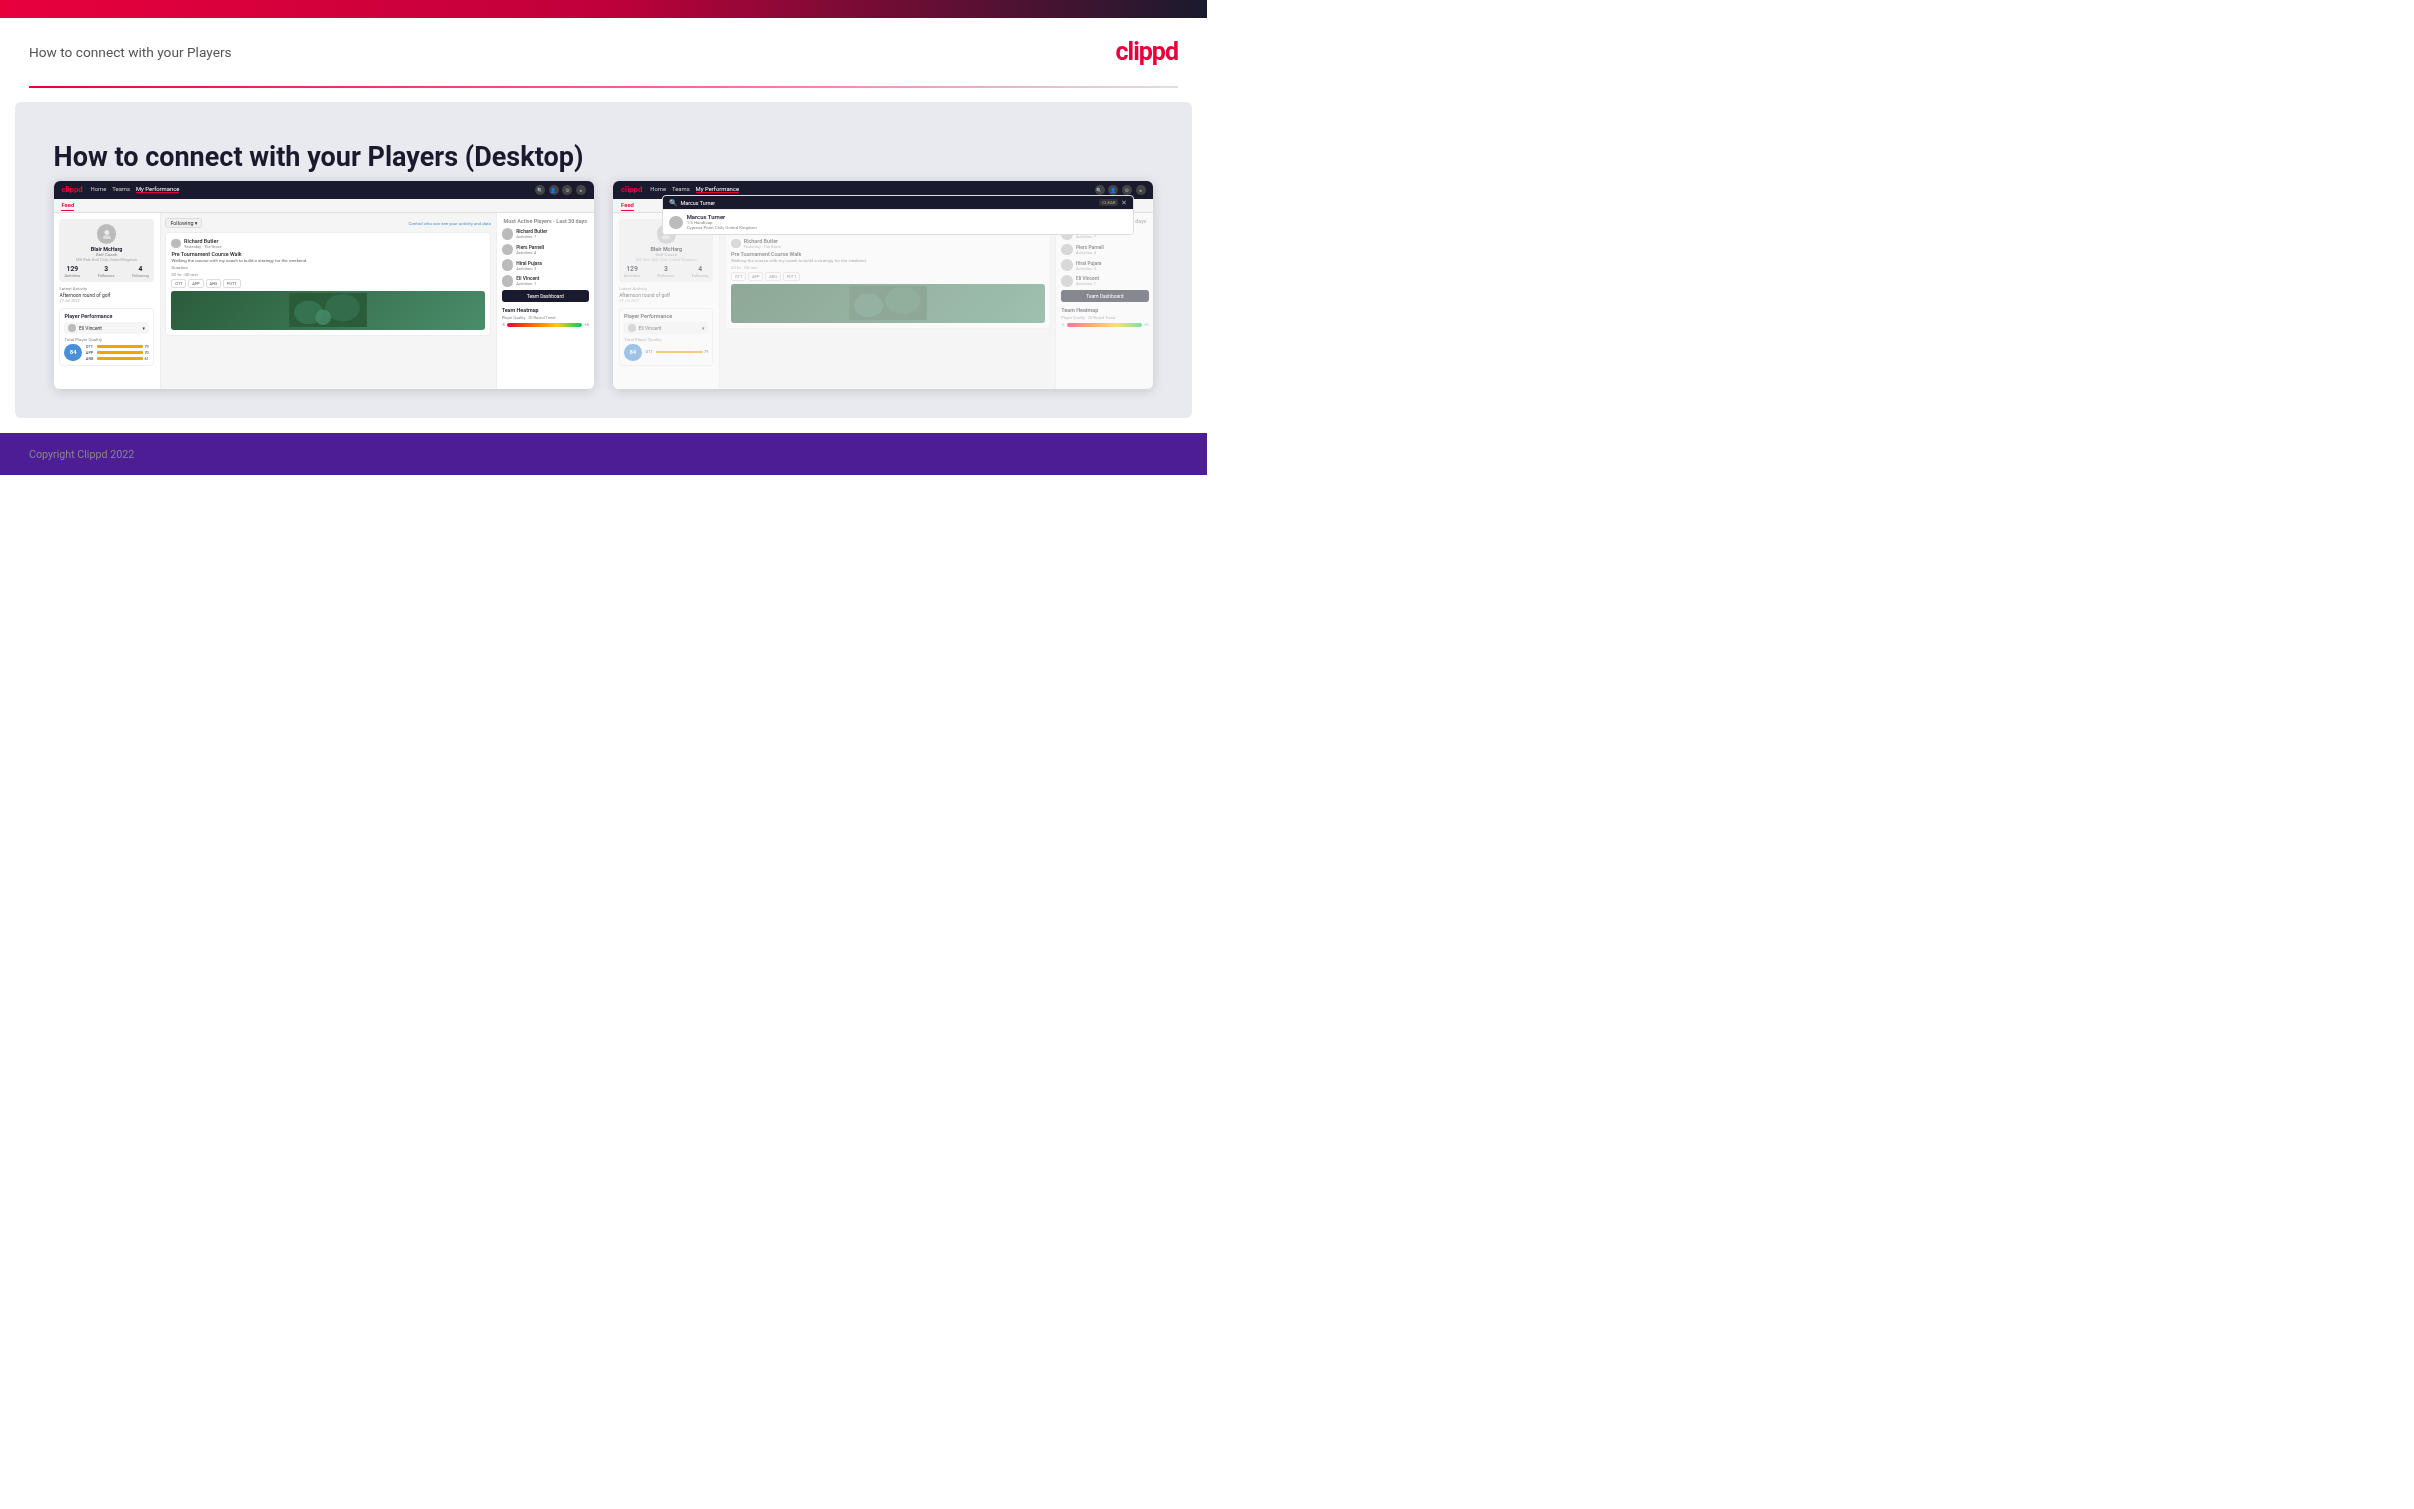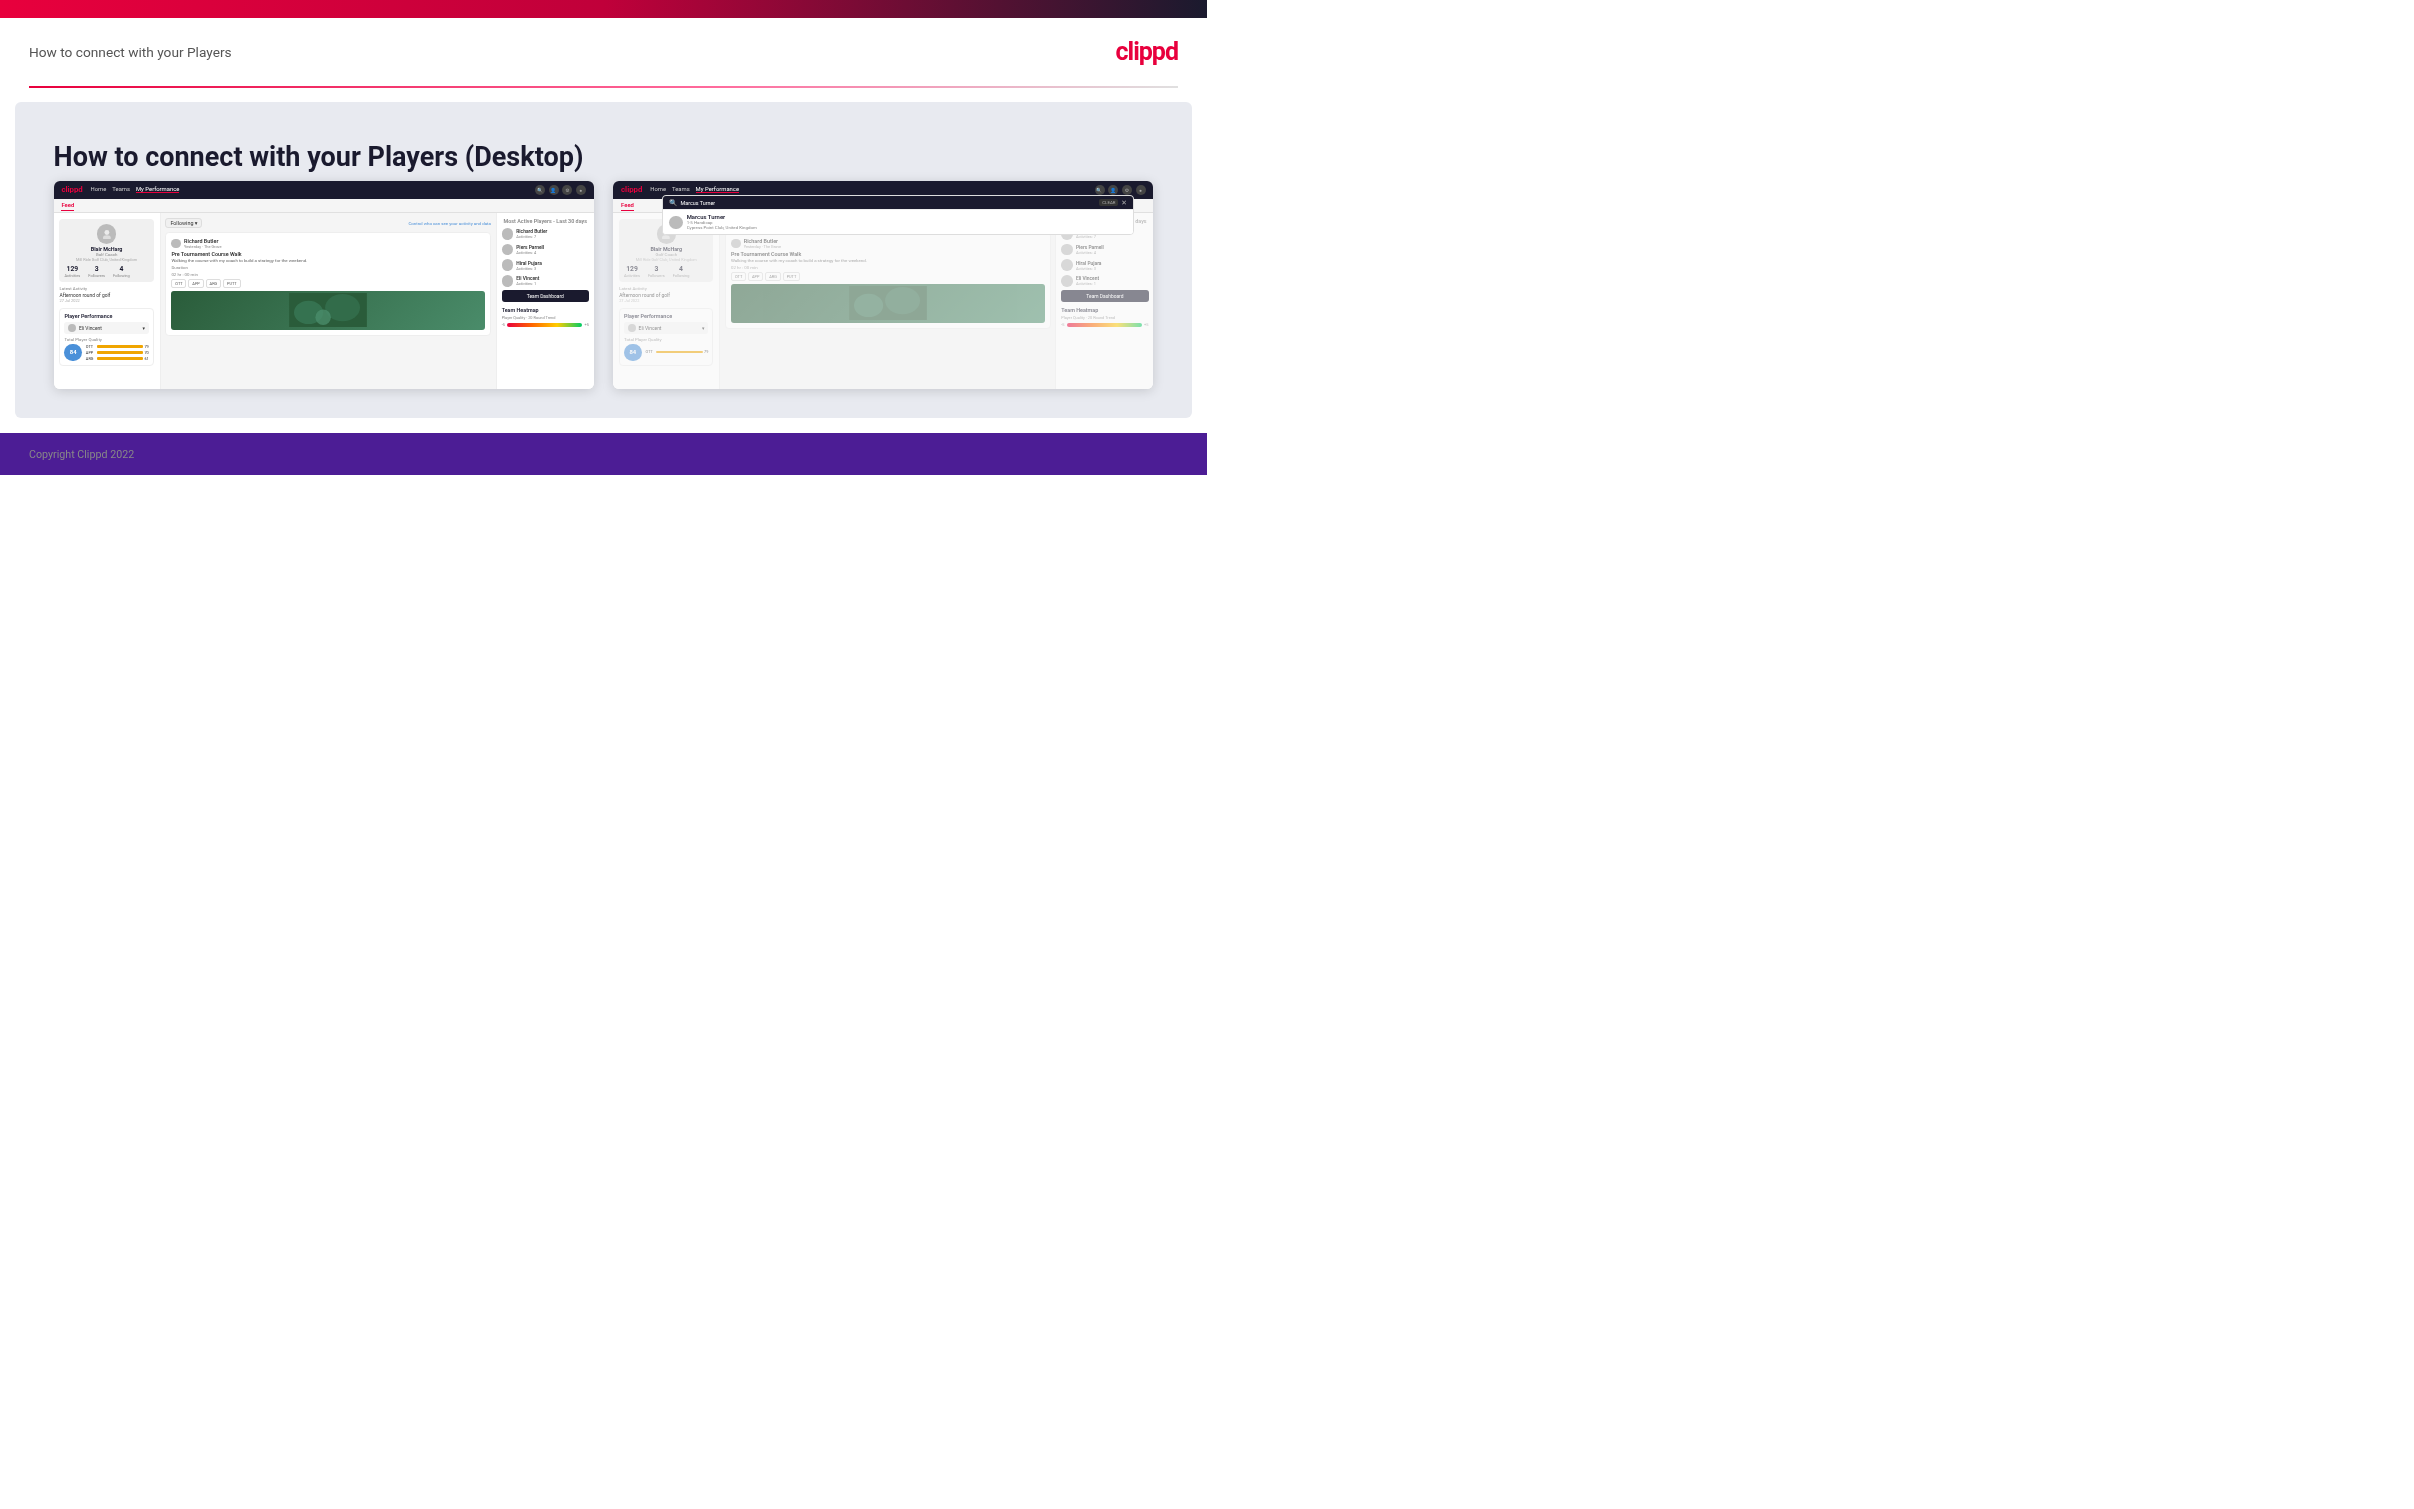--- a/index.html
+++ b/index.html
@@ -185,23 +185,22 @@
       color: #888;
       text-align: center;
     }
     .mock-user-location {
       font-size: 3.9px;
       color: #aaa;
       text-align: center;
     }
     .mock-stats {
       display: flex;
-      justify-content: flex-start;
+      justify-content: space-between;
       margin-top: 2.9px;
-      gap: 8px;
     }
     .mock-stat {
       text-align: center;
     }
     .mock-stat-num {
       font-size: 6.8px;
       font-weight: 700;
       color: #1a1a2e;
     }
     .mock-stat-label {

